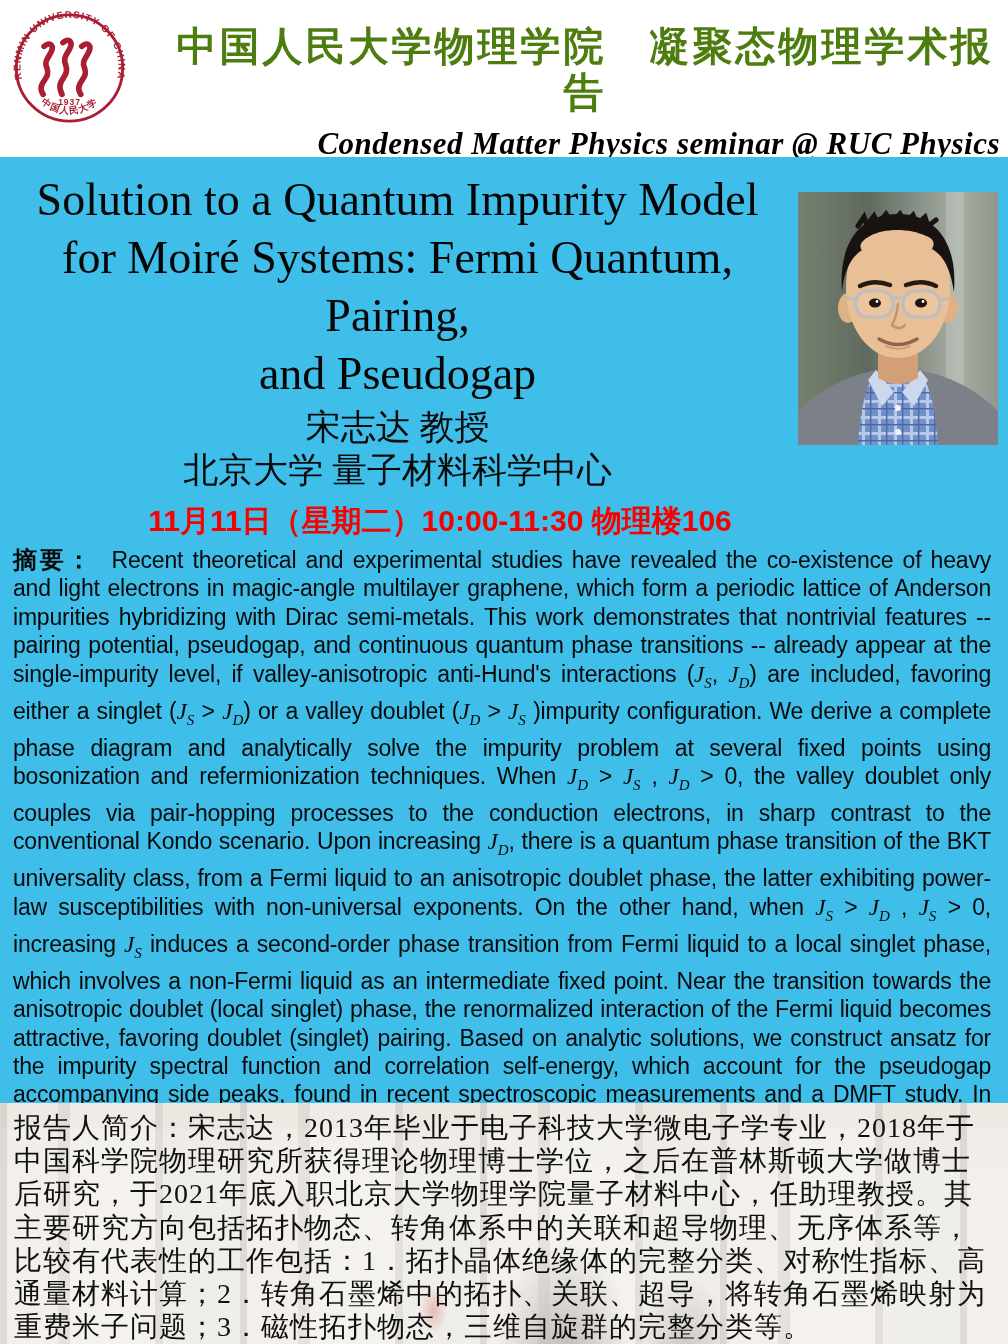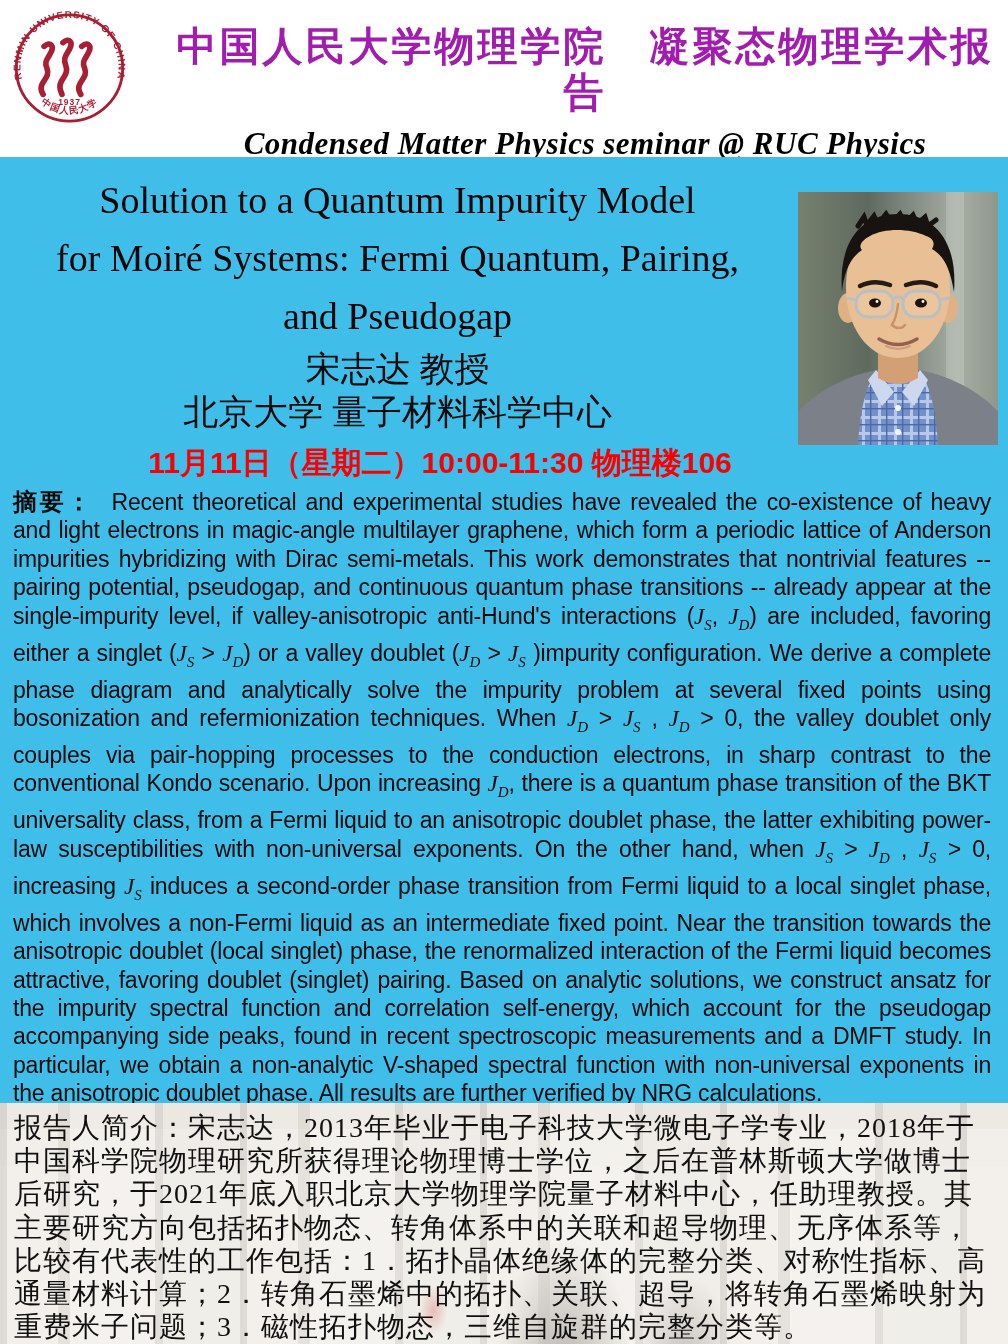--- a/index.html
+++ b/index.html
@@ -7,33 +7,33 @@
     width:1008px; height:1344px; background:#ffffff; overflow:hidden;
     font-family:"Liberation Sans", sans-serif; color:#000;
   }
 
   
   .header { position:relative; height:157px; background:#fff; }
   .logo { position:absolute; left:13px; top:7px; width:113px; height:122px; }
   .header-text { margin-left:170px; width:830px; text-align:center; padding-top:24px; }
   .cn-title {
     font-family:"Liberation Serif","DejaVu Serif",serif;
-    font-weight:bold; font-size:40px; letter-spacing:3px; line-height:46px; color:#a21caf;
+    font-weight:bold; font-size:40px; letter-spacing:3px; line-height:46px; color:#4d7c0f;
   }
   .en-title {
     font-family:"Liberation Serif","DejaVu Serif",serif;
-    font-weight:bold; font-style:italic; font-size:31px; margin-top:10px; letter-spacing:0.5px;
+    font-weight:bold; font-style:italic; font-size:31px; margin-top:10px; letter-spacing:0.5px;text-align:right;
   }
 
   
   .panel { position:relative; height:946px; background:#3FBEE9; }
   .panel-title {
     padding-top:14px; width:795px; text-align:center;
     font-family:"Liberation Serif","DejaVu Serif",serif;
-    font-size:38px; line-height:58px; color:#060606;
+    font-size:46px; line-height:58px; color:#060606;
   }
   .speaker, .affiliation {
     width:795px; text-align:center;
     font-family:"Liberation Serif","DejaVu Serif",serif;
     font-size:35px; line-height:43px; color:#0a0a0a;
   }
   .speaker { margin-top:3px; }
   .datetime {
     width:880px; text-align:center; margin-top:10px;
     font-weight:bold; font-size:30px; line-height:38px; color:#FB0000;

